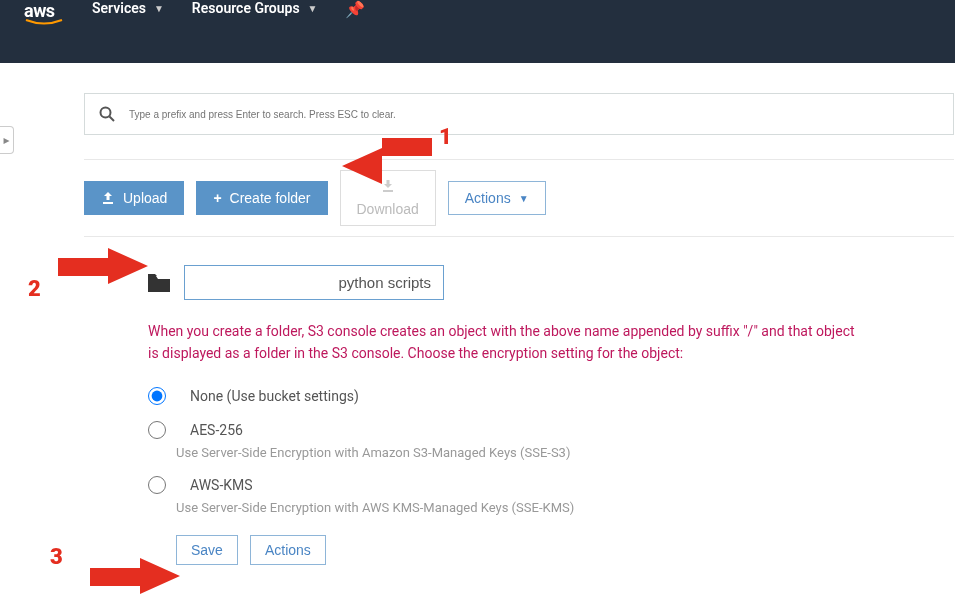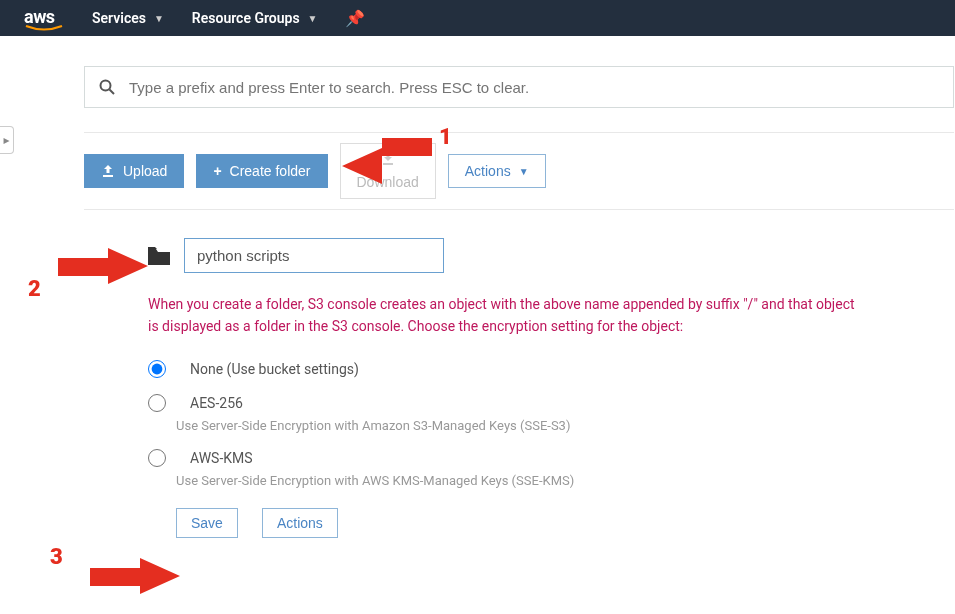--- a/index.html
+++ b/index.html
@@ -9,23 +9,23 @@
       color: #444;
       background: #fff;
       width: 955px;
       height: 614px;
       overflow: hidden;
       position: relative;
     }
     
     .nav {
       background: #232f3e;
-      height: 36px;
-      display: flex;
-      align-items: center;
+      height: 63px;
+      display: flex;
+      align-items: flex-start;
       padding: 0 24px;
       gap: 28px;
     }
     .logo {
       color: #fff;
       font-weight: bold;
       font-size: 18px;
       letter-spacing: -0.5px;
       position: relative;
     }
@@ -69,21 +69,21 @@
       width: 870px;
     }
     .search-icon-svg {
       width: 16px; height: 16px;
       color: #555;
     }
     .search-input {
       border: none;
       outline: none;
       flex: 1;
-      font-size: 15px;
+      font-size: 10px;
       color: #ec4899;
     }
 
     .toolbar {
       display: flex;
       align-items: center;
       gap: 12px;
       padding: 10px 0;
       border-top: 1px solid #e8e8e8;
       border-bottom: 1px solid #e8e8e8;
@@ -137,20 +137,21 @@
       width: 22px; height: 18px;
       color: #333;
     }
     .folder-name-input {
       border: 1px solid #6aa0d0;
       padding: 8px 12px;
       font-size: 15px;
       width: 260px;
       outline: none;
       color: #555;
+      text-align: right;
     }
     .help-text {
       font-size: 14px;
       color: #be185d;
       line-height: 1.6;
       margin-bottom: 22px;
     }
     .radio-option {
       display: flex;
       align-items: center;
@@ -163,21 +164,21 @@
     }
     .radio-label { color: #555; }
     .radio-sub {
       font-size: 13px;
       color: #999;
       margin-left: 28px;
       margin-bottom: 16px;
     }
     .actions {
       display: flex;
-      gap: 24px;
+      gap: 12px;
       margin-top: 20px;
       margin-left: 28px;
     }
 
     
     .annot-arrow-1 {
       position: absolute;
       left: 342px;
       top: 128px;
       z-index: 5;

